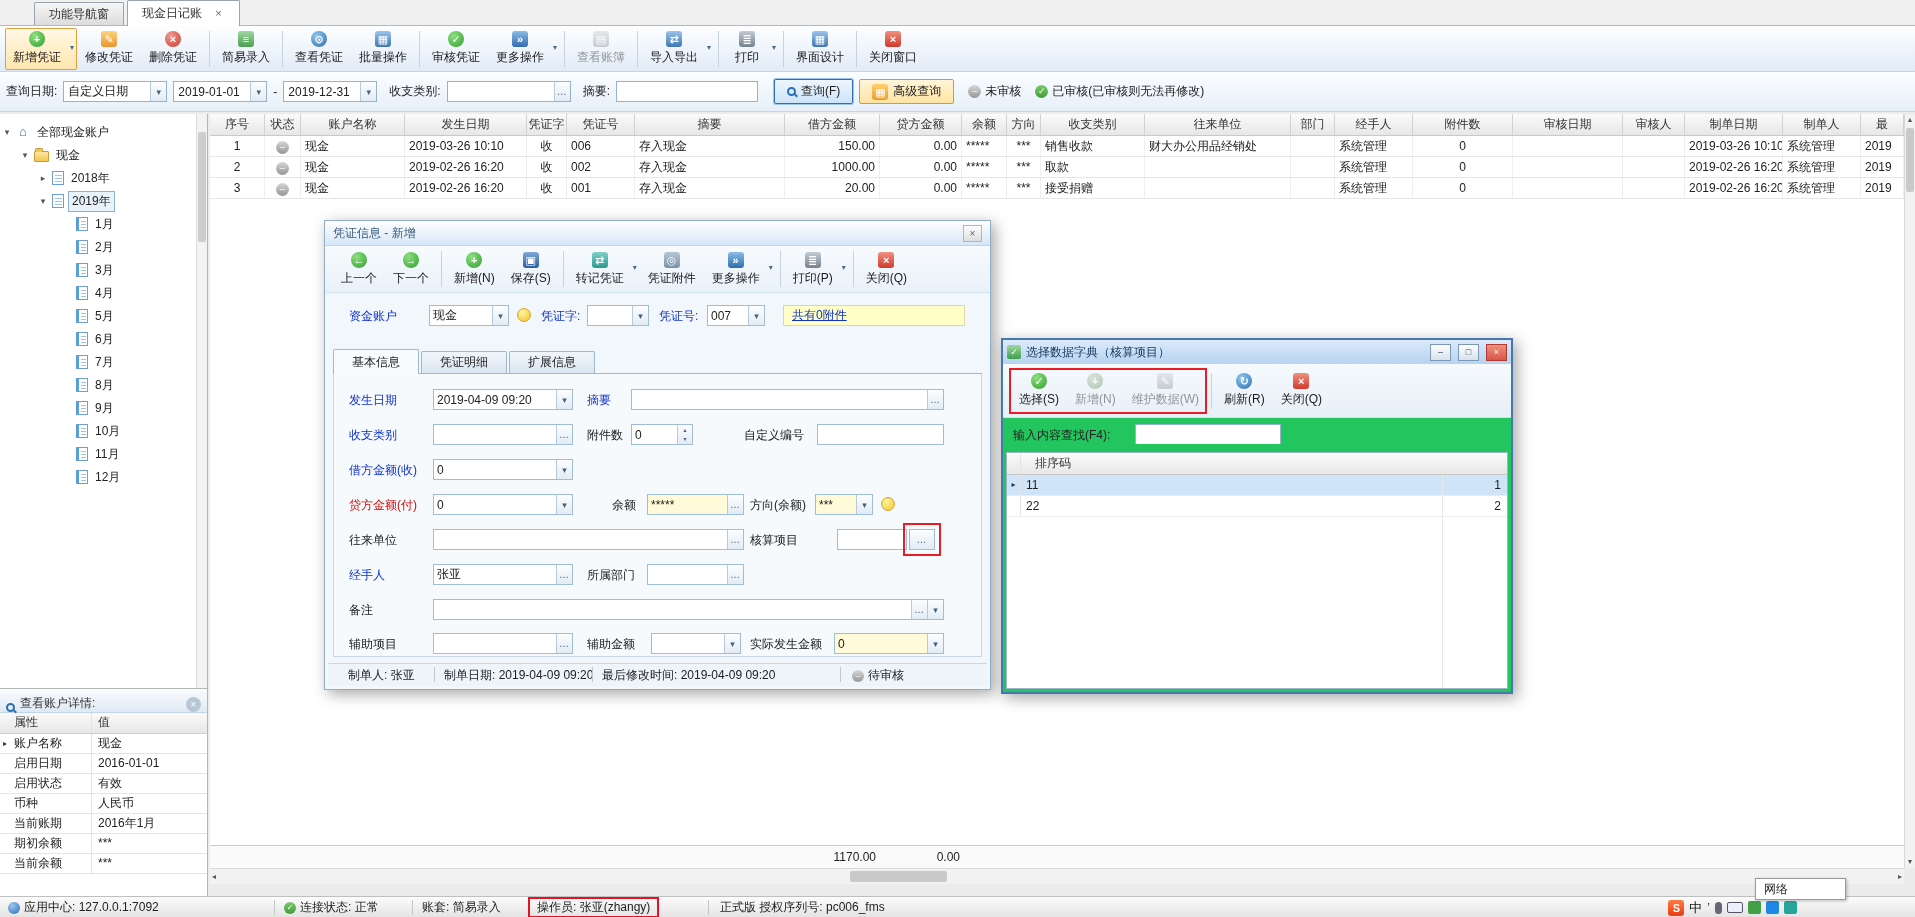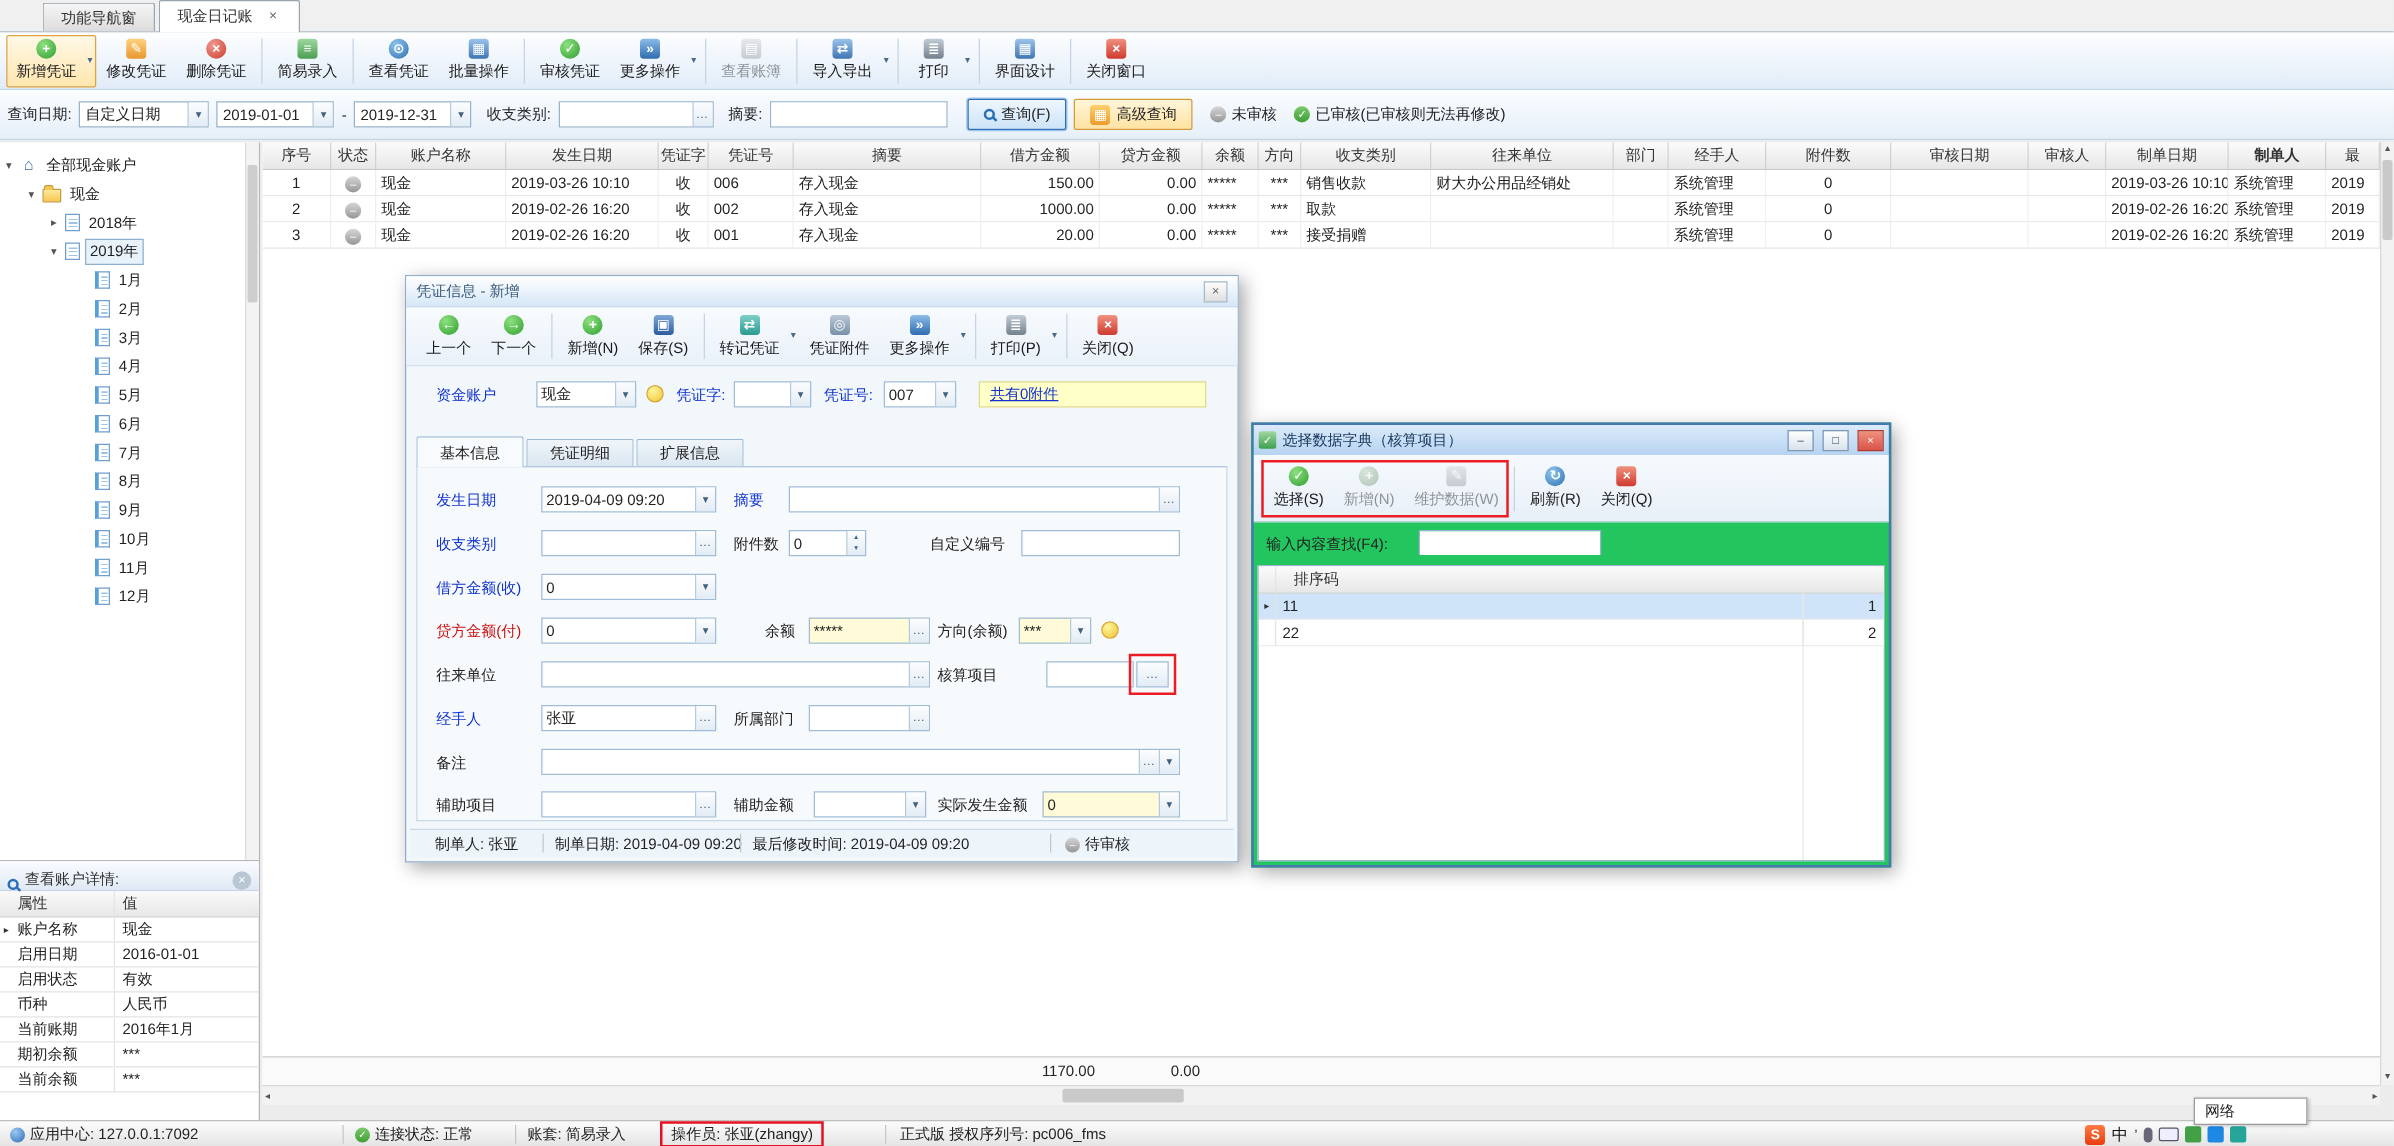--- a/index.html
+++ b/index.html
@@ -524,21 +524,21 @@
       <div class="gh" style="width: 45px;">余额</div>
       <div class="gh" style="width: 34px;">方向</div>
       <div class="gh" style="width: 104px;">收支类别</div>
       <div class="gh" style="width: 146px;">往来单位</div>
       <div class="gh" style="width: 44px;">部门</div>
       <div class="gh" style="width: 78px;">经手人</div>
       <div class="gh" style="width: 100px;">附件数</div>
       <div class="gh" style="width: 110px;">审核日期</div>
       <div class="gh" style="width: 62px;">审核人</div>
       <div class="gh" style="width: 98px;">制单日期</div>
-      <div class="gh" style="width: 78px; font-weight: bold;">制单人</div>
+      <div class="gh" style="width: 78px;">制单人</div>
       <div class="gh" style="width: 43px;">最</div>
     </div>
   <div id="grid-rows">
       <div class="grow">
         <div class="gc" style="width: 55px; text-align: center;">1</div>
         <div class="gc" style="width: 36px; text-align: center;"><span class="cir gray"></span></div>
         <div class="gc" style="width: 104px;">现金</div>
         <div class="gc" style="width: 122px;">2019-03-26 10:10</div>
         <div class="gc" style="width: 40px; text-align: center;">收</div>
         <div class="gc" style="width: 68px;">006</div>

